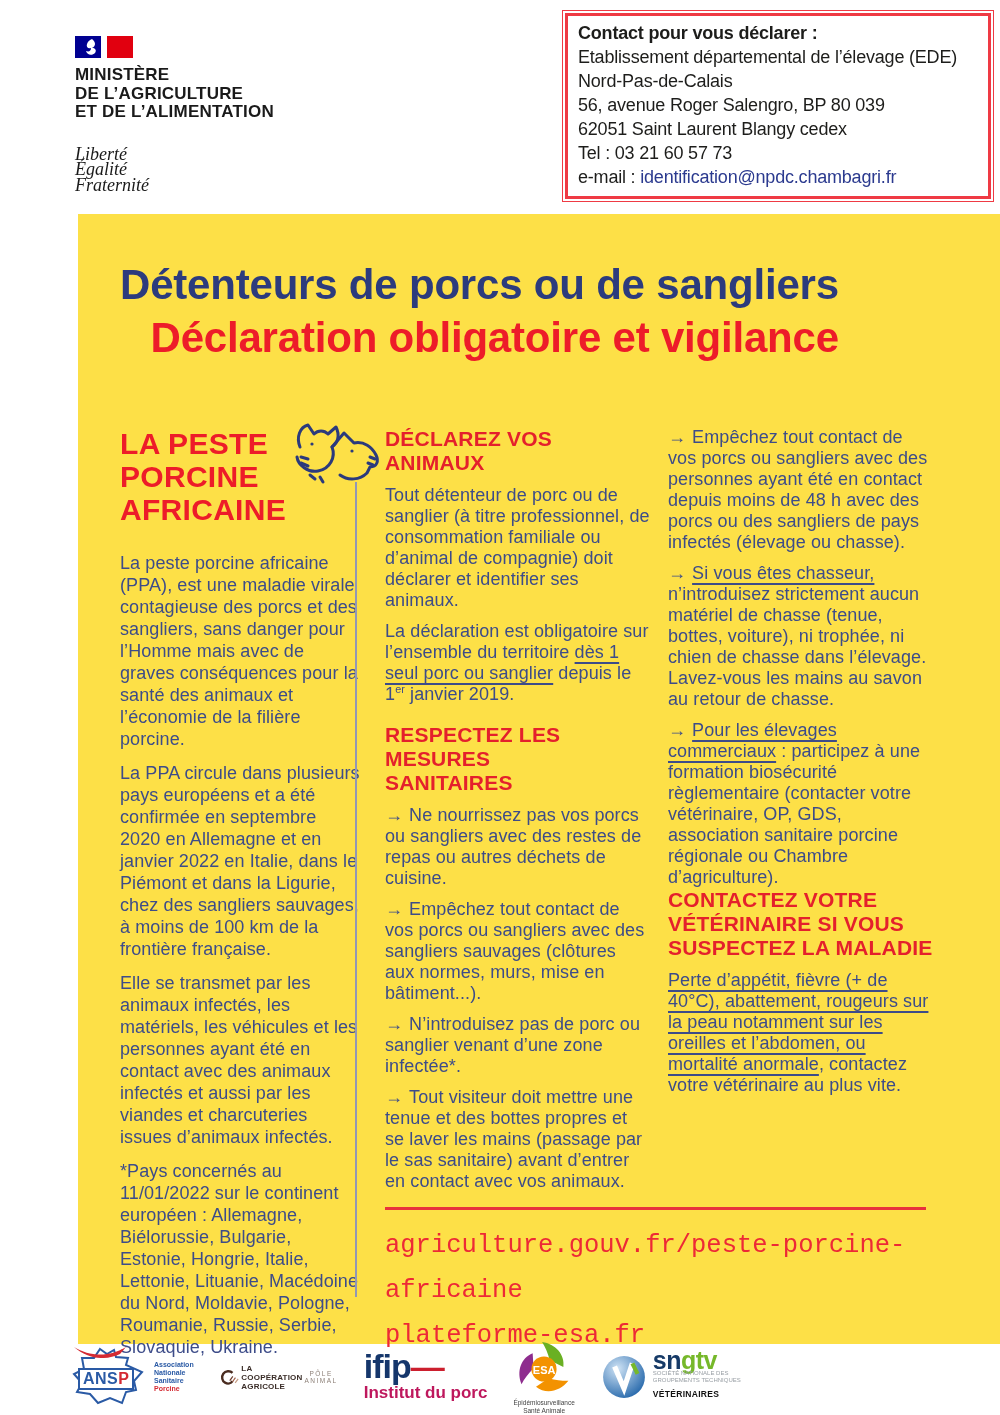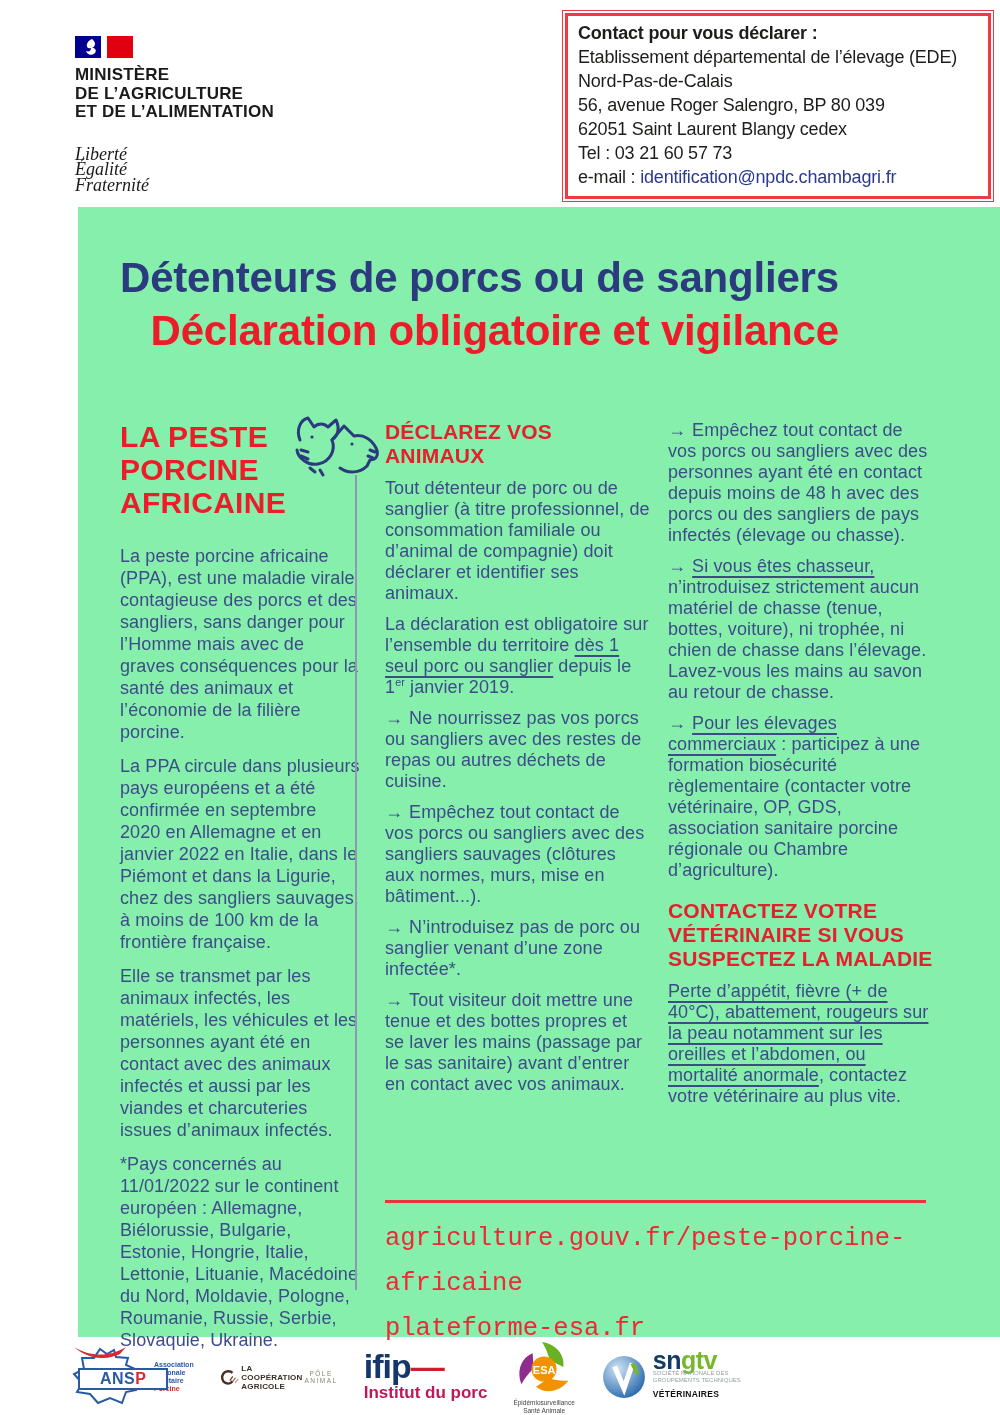--- a/index.html
+++ b/index.html
@@ -14,53 +14,53 @@
   .gov-name{margin-top:8px;font-size:17px;font-weight:700;line-height:18.5px;letter-spacing:.2px;color:#1a1a1a;white-space:pre-line;}
   .gov-motto{margin-top:25px;font-family:"Liberation Serif",serif;font-style:italic;font-size:18px;line-height:15.5px;color:#1a1a1a;white-space:pre-line;}
   .contact-box{
     position:absolute;left:565px;top:13px;width:400px;
     background:#fff;border:3px solid #ef3a44;outline:1px solid #ef3a44;outline-offset:2px;
     padding:5px 10px 7px 10px;font-size:18px;line-height:24px;letter-spacing:-0.2px;color:#1d1d1b;
   }
   .contact-box .ttl{font-weight:700;}
   .contact-box .email{color:#2b3a8f;text-decoration:none;}
   
-  .panel{position:absolute;left:78px;top:207px;width:922px;height:1130px;background:#86efac;}
+  .panel{position:absolute;left:78px;top:214px;width:922px;height:1130px;background:#fde047;}
   .page-title{position:absolute;left:42px;top:44px;font-size:42px;font-weight:700;line-height:53px;letter-spacing:-0.2px;}
   .page-title .t1{color:#2c3b7d;}
   .page-title .t2{color:#ed1c29;text-align:right;}
   
   .col{position:absolute;top:213px;}
   .intro-col{left:42px;width:240px;}
   .mid-col{left:307px;width:265px;}
   .right-col{left:590px;width:268px;}
   .divider{position:absolute;left:277px;top:268px;width:2px;height:815px;background:#9297b4;}
   .intro-heading{color:#ed1c29;font-size:30px;font-weight:800;line-height:33px;letter-spacing:.3px;white-space:pre-line;}
   .pigs{position:absolute;left:150px;top:-10px;width:112px;height:74px;}
   .intro-col p{margin:12px 0 0 0;font-size:18px;line-height:22px;color:#3d4c89;letter-spacing:.1px;}
   .intro-col p.first{margin-top:26px;}
   .footnote{margin-top:22px;font-size:15px;line-height:16.5px;color:#3d4c89;}
   .sec-h{color:#e4202c;font-size:21px;font-weight:800;line-height:24px;letter-spacing:.2px;white-space:pre-line;margin:0;}
   .mid-col p,.right-col p{margin:10px 0 0 0;font-size:18px;line-height:21px;color:#3d4c89;letter-spacing:.1px;}
   .mid-col .sec2{margin-top:18px;}
-  .right-col .sec2{margin-top:18px;}
+  .right-col .sec2{}
   .arrow{margin-right:6px;}
   .u{text-decoration:underline;text-underline-offset:4px;text-decoration-thickness:1.5px;}
   sup{font-size:60%;line-height:0;}
   .ref-box{display:inline-block;border:2px solid #e8323c;padding:0 4px;line-height:20px;}
   
   .links-rule{position:absolute;left:307px;top:993px;width:541px;height:2.5px;background:#e8323c;}
   .links{position:absolute;left:307px;top:1009px;font-size:25.5px;line-height:45px;color:#ed2936;font-family:Liberation Mono, monospace;}
   .links a{color:#ed2936;text-decoration:none;display:block;}
   
   .footer{position:absolute;left:70px;top:1342px;width:915px;height:70px;display:flex;align-items:center;gap:26px;}
   .logo{display:flex;align-items:center;gap:6px;}
   .ansp-map{position:relative;width:78px;height:62px;}
   .ansp-map svg{position:absolute;left:0;top:0;}
-  .ansp-box{position:absolute;left:8px;top:22px;background:#fff;border:2px solid #2a5aa5;padding:0 20px;font-size:16px;font-weight:800;letter-spacing:.5px;}
+  .ansp-box{position:absolute;left:8px;top:22px;background:#fff;border:2px solid #2a5aa5;padding:0 3px;font-size:16px;font-weight:800;letter-spacing:.5px;}
   .ansp-box .b1{color:#2a5aa5;} .ansp-box .b2{color:#d42a33;}
   .ansp-swoosh{position:absolute;left:8px;top:44px;width:60px;height:12px;}
   .ansp-cap{font-size:7px;line-height:8px;font-weight:700;color:#2a5aa5;white-space:pre-line;}
   .ansp-cap .red{color:#d42a33;}
   .coop{flex-direction:row;gap:2px;width:118px;}
   .coop-cap1{font-size:8px;font-weight:700;color:#3a2d28;letter-spacing:.2px;}
   .coop-cap2{font-size:6.5px;color:#8d8078;letter-spacing:1.5px;text-align:center;}
   .gds-txt .g1{font-size:24px;font-weight:800;color:#111;line-height:22px;}
   .gds-txt .g2{font-size:13px;color:#111;}
   .gds-tag{font-size:5.5px;color:#3aaa35;}
@@ -130,20 +130,22 @@
     <p class="footnote">*Pays concernés au 11/01/2022 sur le continent européen : Allemagne, Biélorussie, Bulgarie, Estonie, Hongrie, Italie, Lettonie, Lituanie, Macédoine du Nord, Moldavie, Pologne, Roumanie, Russie, Serbie, Slovaquie, Ukraine.</p>
   </div>
 
   <div class="divider"></div>
 
   <div class="col mid-col">
     <h3 class="sec-h">DÉCLAREZ VOS ANIMAUX</h3>
     <p>Tout détenteur de porc ou de sanglier (à titre professionnel, de consommation familiale ou d’animal de compagnie) doit déclarer et identifier ses animaux.</p>
     <p><span>La déclaration est obligatoire sur l’ensemble du territoire </span><span class="u">dès 1 seul porc ou sanglier</span><span> depuis le 1</span><sup>er</sup><span> janvier 2019.</span></p>
 
+    <h3 class="sec-h sec2">RESPECTEZ LES MESURES
+SANITAIRES</h3>
     <p><span class="arrow">→</span><span>Ne nourrissez pas vos porcs ou sangliers avec des restes de repas ou autres déchets de cuisine.</span></p>
     <p><span class="arrow">→</span><span>Empêchez tout contact de vos porcs ou sangliers avec des sangliers sauvages (clôtures aux normes, murs, mise en bâtiment...).</span></p>
     <p><span class="arrow">→</span><span>N’introduisez pas de porc ou sanglier venant d’une zone infectée*.</span></p>
     <p><span class="arrow">→</span><span>Tout visiteur doit mettre une tenue et des bottes propres et se laver les mains (passage par le sas sanitaire) avant d’entrer en contact avec vos animaux.</span></p>
   </div>
 
   <div class="col right-col">
     <p style="margin-top:0"><span class="arrow">→</span><span>Empêchez tout contact de vos porcs ou sangliers avec des personnes ayant été en contact depuis moins de 48 h avec des porcs ou des sangliers de pays infectés (élevage ou chasse).</span></p>
     <p><span class="arrow">→</span><span class="u">Si vous êtes chasseur,</span><span> n’introduisez strictement aucun matériel de chasse (tenue, bottes, voiture), ni trophée, ni chien de chasse dans l’élevage. Lavez-vous les mains au savon au retour de chasse.</span></p>
     <p><span class="arrow">→</span><span class="u">Pour les élevages commerciaux</span><span> : participez à une formation biosécurité règlementaire (contacter votre vétérinaire, OP, GDS, association sanitaire porcine régionale ou Chambre d’agriculture).</span></p>

